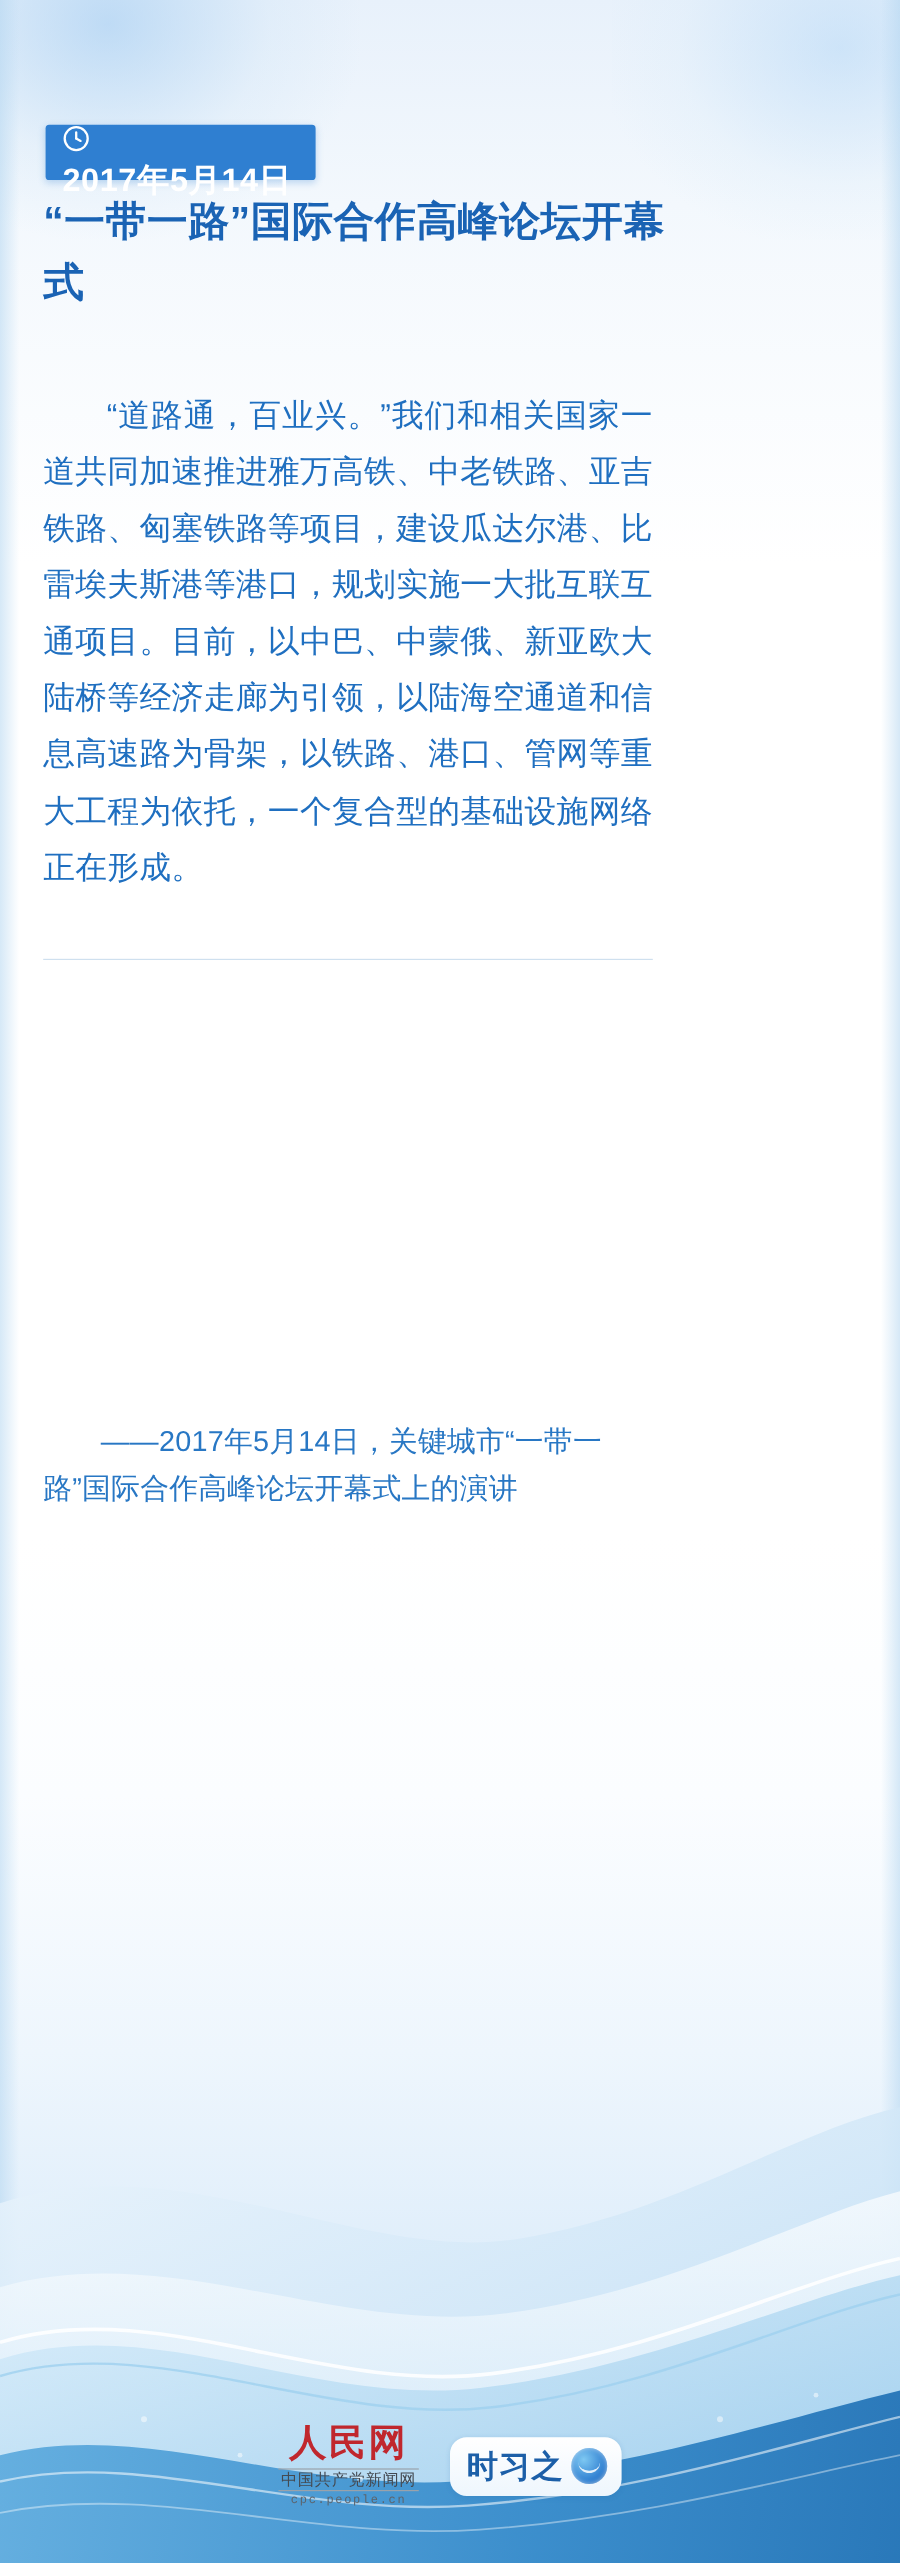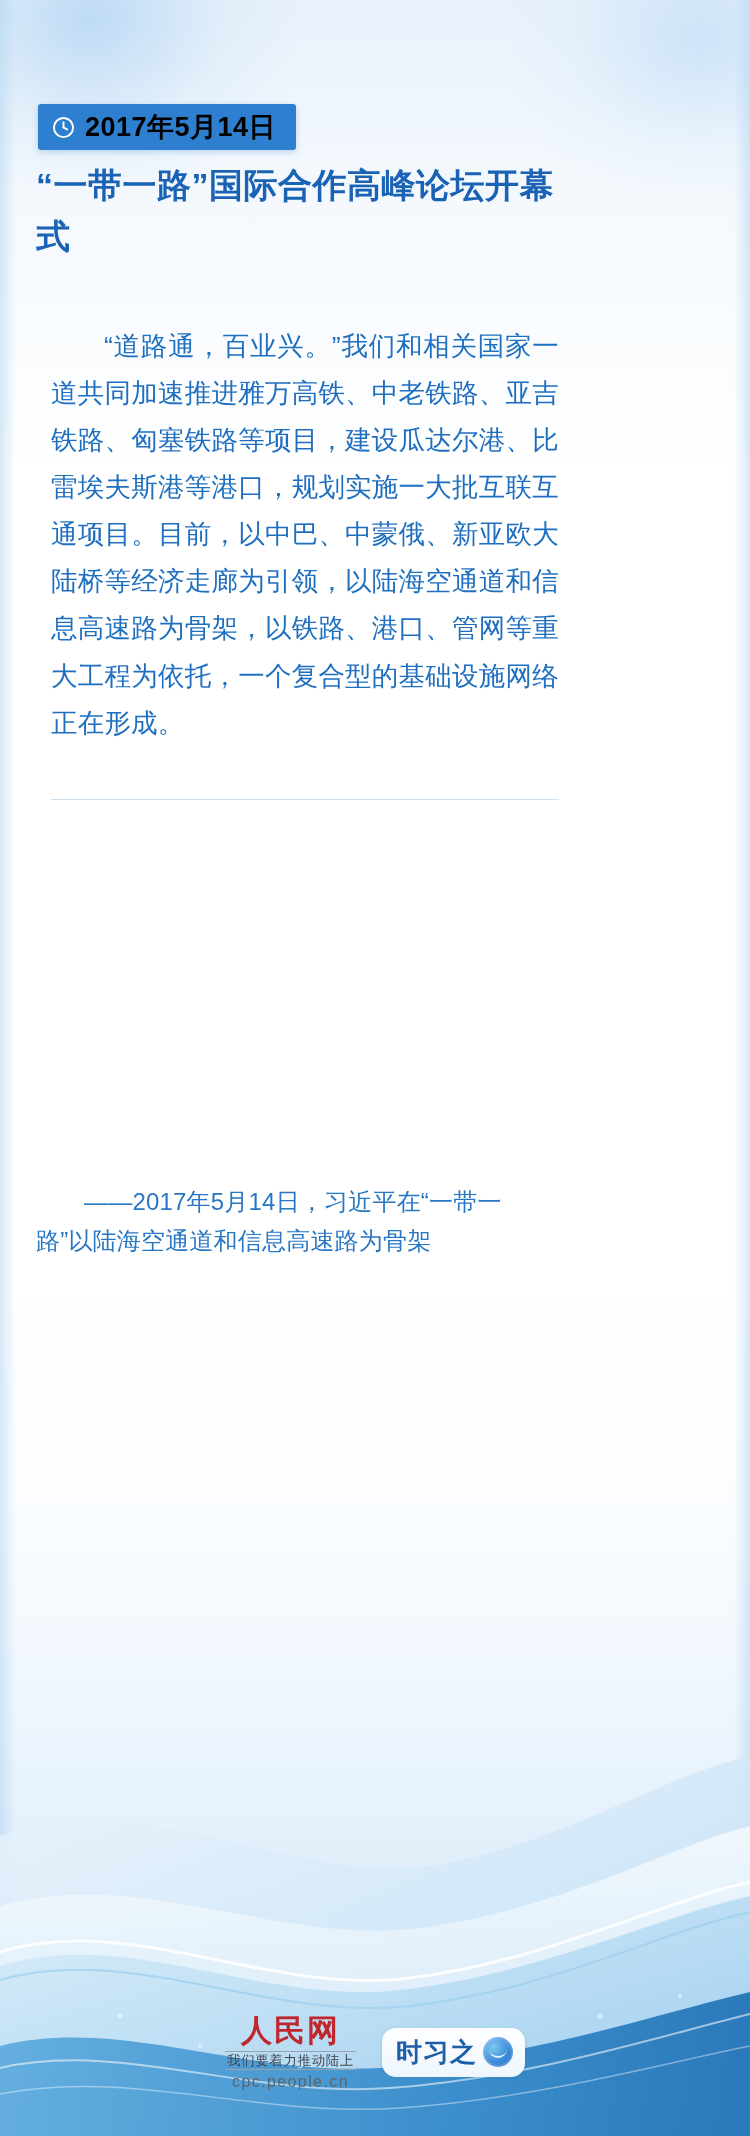--- a/index.html
+++ b/index.html
@@ -56,27 +56,27 @@
     pointer-events: none;
   }
 
   
   .date-badge {
     position: absolute;
     left: 38px;
     top: 104px;
     height: 46px;
     display: flex;
-    align-items: center;
     gap: 10px;
     padding: 0 20px 0 14px;
     background: #2f7fd1;
-    color: #000000;
+    color: #ffffff;
     border-radius: 3px;
     box-shadow: 0 2px 6px rgba(47,127,209,0.28);
+    flex-direction: column;
   }
   .date-badge .clock {
     width: 23px;
     height: 23px;
     flex: none;
     display: block;
   }
   .date-badge .date-text {
     font-size: 27px;
     font-weight: bold;
@@ -97,21 +97,20 @@
     line-height: 1.5;
     letter-spacing: 0.5px;
   }
 
   
   .body-wrap {
     position: absolute;
     left: 36px;
     top: 296px;
     width: 508px;
-    margin-left: 15px;
   }
   .para {
     color: #1f6fc0;
     font-size: 26.5px;
     line-height: 1.78;
     text-align: justify;
     text-justify: inter-ideograph;
     text-indent: 2em;
     letter-spacing: 0.2px;
   }
@@ -176,24 +175,24 @@
     margin-top: 5px;
     font-size: 13.5px;
     color: #444a52;
     letter-spacing: 0.6px;
     border-top: 1px solid #9aa2ab;
     border-bottom: 1px solid #9aa2ab;
     padding: 2px 2px;
   }
   .people-logo .url {
     margin-top: 4px;
-    font-size: 16px;
+    font-size: 10px;
     color: #5c646d;
     letter-spacing: 1.4px;
-    font-family: Liberation Sans, sans-serif;
+    font-family: Liberation Mono, monospace;
   }
   .brand-pill {
     position: relative;
     display: flex;
     align-items: center;
     gap: 6px;
     padding: 7px 12px 7px 14px;
     background: linear-gradient(180deg, #ffffff 0%, #eef6fd 100%);
     border-radius: 14px;
     box-shadow: 0 1px 4px rgba(40,100,160,0.16);
@@ -244,21 +243,21 @@
     <span class="date-text">2017年5月14日</span>
   </div>
 
   <div class="headline">“一带一路”国际合作高峰论坛开幕式</div>
 
   <div class="body-wrap">
     <p class="para">“道路通，百业兴。”我们和相关国家一道共同加速推进雅万高铁、中老铁路、亚吉铁路、匈塞铁路等项目，建设瓜达尔港、比雷埃夫斯港等港口，规划实施一大批互联互通项目。目前，以中巴、中蒙俄、新亚欧大陆桥等经济走廊为引领，以陆海空通道和信息高速路为骨架，以铁路、港口、管网等重大工程为依托，一个复合型的基础设施网络正在形成。</p>
     <div class="divider"></div>
   </div>
 
-  <div class="attribution">——2017年5月14日，习近平在“一带一路”以陆海空通道和信息高速路为骨架</div>
+  <div class="attribution">——2017年5月14日，关键城市“一带一路”国际合作高峰论坛开幕式上的演讲</div>
 
   <div class="wave-area">
     <svg viewBox="0 0 750 420" preserveAspectRatio="none">
       <defs>
         <linearGradient id="g1" x1="0" y1="0" x2="1" y2="1">
           <stop offset="0%" stop-color="#eaf4fc"></stop>
           <stop offset="100%" stop-color="#bcdcf4"></stop>
         </linearGradient>
         <linearGradient id="g2" x1="0" y1="0" x2="1" y2="1">
           <stop offset="0%" stop-color="#d6ecfa"></stop>
@@ -295,21 +294,21 @@
         <circle cx="470" cy="330" r="2" fill="#ffffff"></circle>
         <circle cx="600" cy="300" r="2.5" fill="#ffffff"></circle>
         <circle cx="680" cy="280" r="2" fill="#ffffff"></circle>
       </g>
     </svg>
   </div>
 
   <div class="footer">
     <div class="people-logo">
       <div class="cn">人民网</div>
-      <div class="sub">我们要着力推动陆上</div>
+      <div class="sub">中国共产党新闻网</div>
       <div class="url">cpc.people.cn</div>
     </div>
     <div class="brand-pill">
       <span class="brand-text">时习之</span>
       <span class="brand-mark"></span>
     </div>
   </div>
 
 </div>
 

